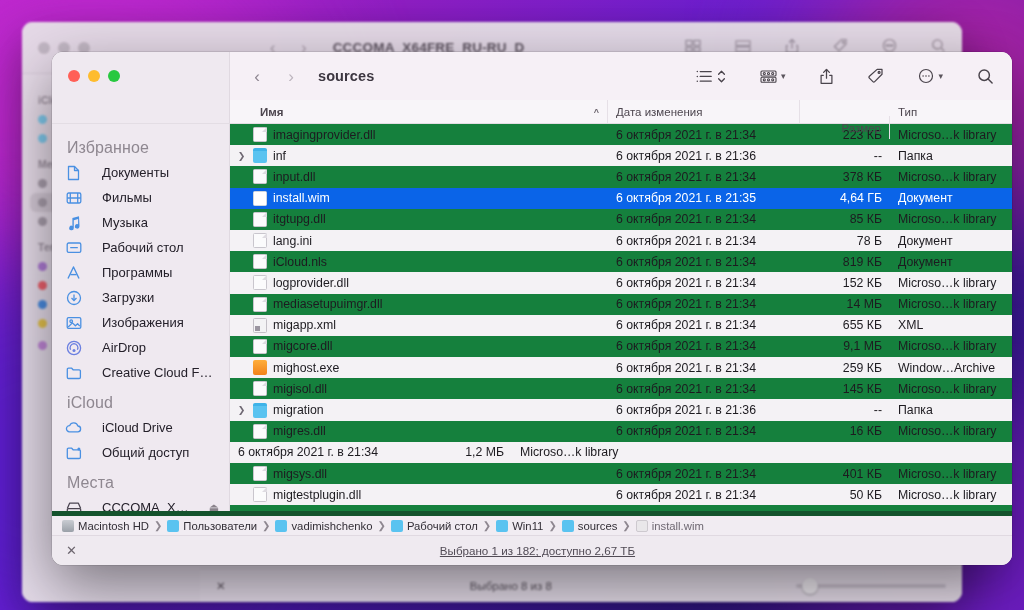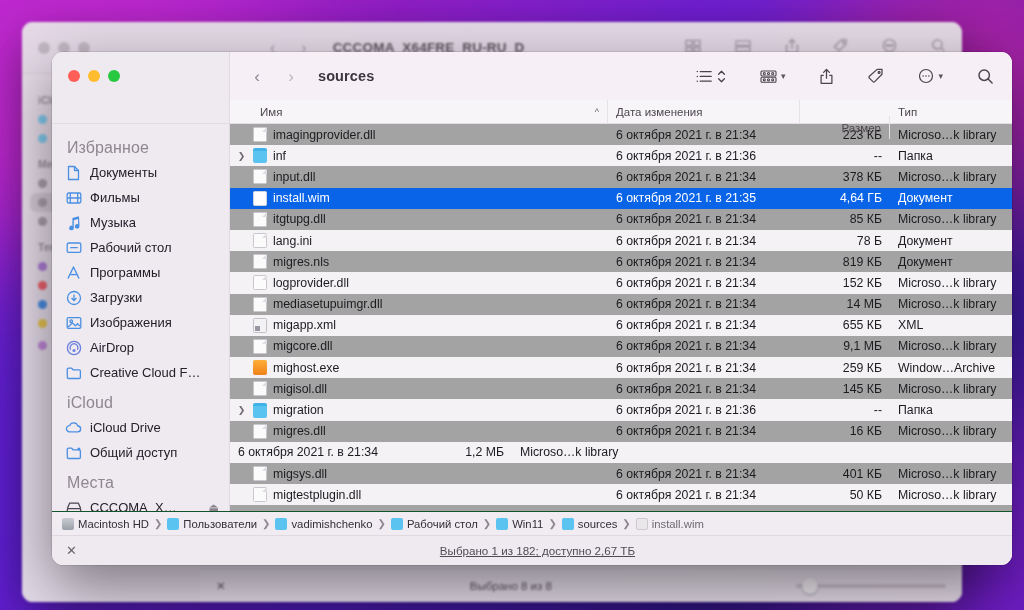--- a/index.html
+++ b/index.html
@@ -98,40 +98,40 @@
   .col-head {
     display: flex; align-items: center; height: 24px; flex: 0 0 24px;
     background: #f8f5f9; border-bottom: 1px solid #e3dde4;
     font-size: 11.5px; color: #4d464f;
   }
   .col-head .ch {
     padding: 0 8px; height: 100%; display: flex; align-items: center;
     border-right: 1px solid #e6e0e7; position: relative;
   }
   .ch.c-side { width: 178px; border-right: 1px solid #e0d9e1; background: #efe9f0; }
-  .ch.c-name { flex: 1; font-weight: 400; padding-left: 30px; text-align: center; }
+  .ch.c-name { flex: 1; font-weight: 700; padding-left: 30px; text-align: center; }
   .ch.c-name .sortarrow { margin-left: auto; font-size: 9px; color: #6b646d; }
   .ch.c-date { width: 192px; }
   .ch.c-size { width: 90px; justify-content: flex-end; margin-top: 32px; }
   .ch.c-type { width: 122px; border-right: none; }
 
   .fw-body { flex: 1; display: flex; min-height: 0; }
   .sidebar {
     width: 178px; background: #efe9f0; border-right: 1px solid #e0d9e1;
     padding-top: 6px; overflow: hidden; flex: 0 0 178px;
   }
   .sb-section { font-size: 16px; color: #8e8790; font-weight: 400; padding: 9px 0 3px 15px; letter-spacing: .1px; }
   .sb-item {
-    display: flex; align-items: center; gap: 8px; height: 25px;
+    display: flex; align-items: center; gap: 20px; height: 25px;
     padding: 0 10px 0 13px; font-size: 13px; color: #24202a; white-space: nowrap;
   }
   .sb-item .ico { width: 17px; height: 17px; flex: 0 0 17px; display: flex; align-items: center; justify-content: center; color: #4a90e2; }
   .sb-item .eject { margin-left: auto; color: #8a838c; font-size: 11px; }
 
-  .filelist { flex: 1; overflow: hidden; background: #a3a3a3; }
+  .filelist { flex: 1; overflow: hidden; background: #15803d; }
   .row {
     display: flex; align-items: center; height: 21.2px; font-size: 12.3px;
     color: #1d1b20;
   }
   .row.alt { background: #f4f2f5; }
   .row.sel { background: #0a64e8; color: #fff; }
   .cell { padding: 0 8px; overflow: hidden; white-space: nowrap; text-overflow: ellipsis; }
   .c-nm { flex: 1; display: flex; align-items: center; gap: 6px; padding-left: 6px; }
   .disc { width: 11px; flex: 0 0 11px; font-size: 9px; color: #6f6873; text-align: center; }
   .row.sel .disc { color: #dbe9ff; }
@@ -145,21 +145,21 @@
     content:""; position:absolute; right:-1px; top:-1px; border-width: 0 0 5px 5px;
     border-style: solid; border-color: transparent transparent #dedbe1 transparent;
   }
   .ficon.folder { background: #5ac3f0; border-radius: 2px; border-top: 3px solid #3fb3e8; }
   .ficon.xml { background: #f3f3f5; border: 1px solid #c3c0c7; border-radius: 1.5px; }
   .ficon.xml::before { content:""; position:absolute; left:1px; bottom:1px; width:5px; height:5px; background:#9a95a0; }
   .ficon.exe { background: linear-gradient(#ffae3a, #f0821a); border-radius: 2px; }
   .ficon.wimsel { background: #fff; border: 1px solid #cfd6de; border-radius: 1.5px; }
 
   .fw-path {
-    height: 24px; flex: 0 0 24px; background: #f1ecf2; border-top: 1px solid #14532d;
+    height: 24px; flex: 0 0 24px; background: #f1ecf2; border-top: 5px solid #14532d;
     display: flex; align-items: center; gap: 5px; padding-left: 10px;
     font-size: 11.3px; color: #322e36;
   }
   .cr { display: flex; align-items: center; gap: 4px; }
   .cr .cico { width: 12px; height: 12px; border-radius: 2px; background: #5ac3f0; flex: 0 0 12px; }
   .cr.hd .cico { background: linear-gradient(#c9ccd2,#9aa0a8); }
   .cr.lastf .cico { background: #e9e7ea; border: 1px solid #cdc9cf; }
   .cr.lastf { color: #6e6872; }
   .crsep { color: #8e8790; font-size: 10px; }
 
@@ -561,21 +561,21 @@
             <span>lang.ini</span>
           </div>
           <div class="cell c-dt">6 октября 2021 г. в 21:34</div>
           <div class="cell c-sz">78 Б</div>
           <div class="cell c-tp">Документ</div>
         </div>
         <div class="row">
           <div class="cell c-nm">
             <span class="disc"></span>
             <span class="ficon doc"></span>
-            <span>migres.nls</span>
+            <span>iCloud.nls</span>
           </div>
           <div class="cell c-dt">6 октября 2021 г. в 21:34</div>
           <div class="cell c-sz">819 КБ</div>
           <div class="cell c-tp">Документ</div>
         </div>
         <div class="row alt">
           <div class="cell c-nm">
             <span class="disc"></span>
             <span class="ficon doc"></span>
             <span>logprovider.dll</span>

